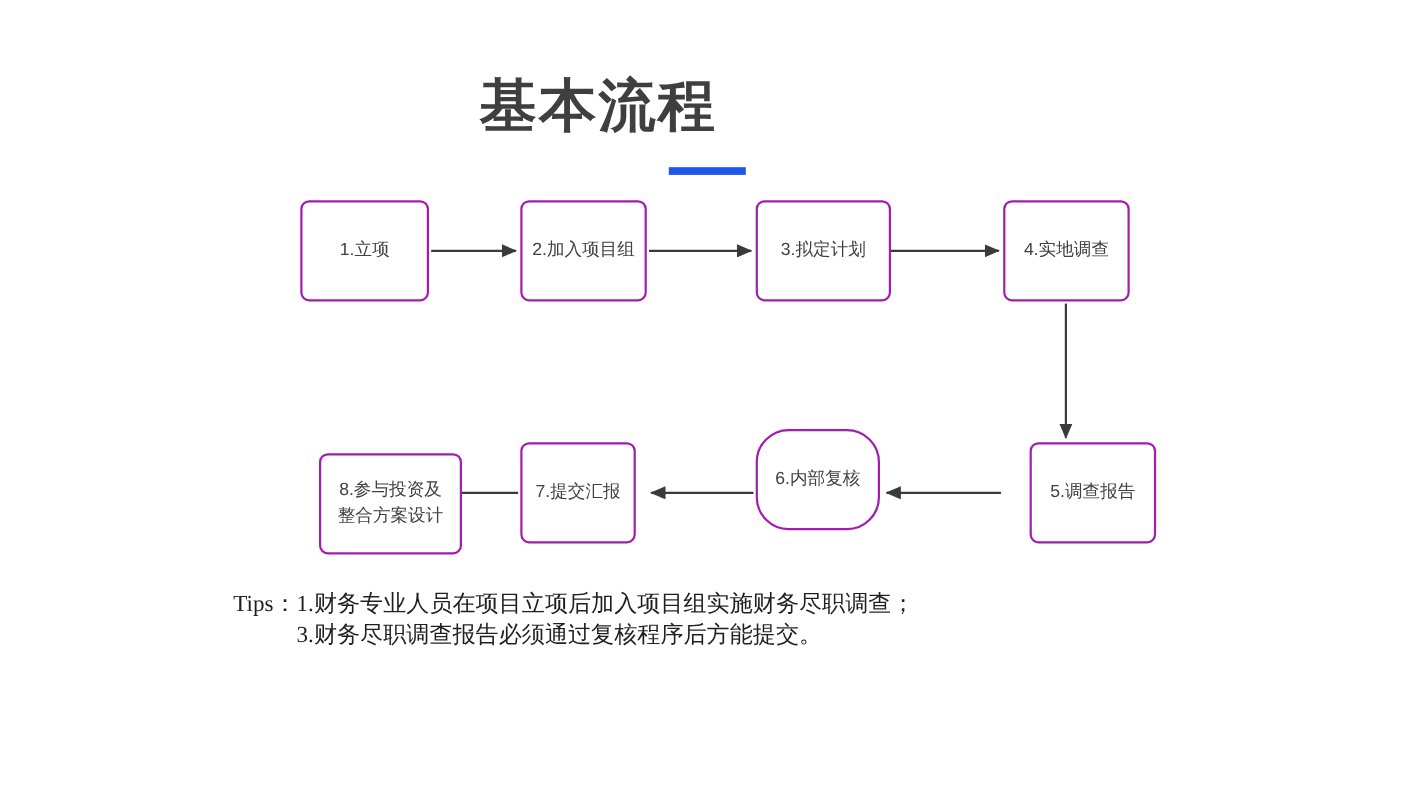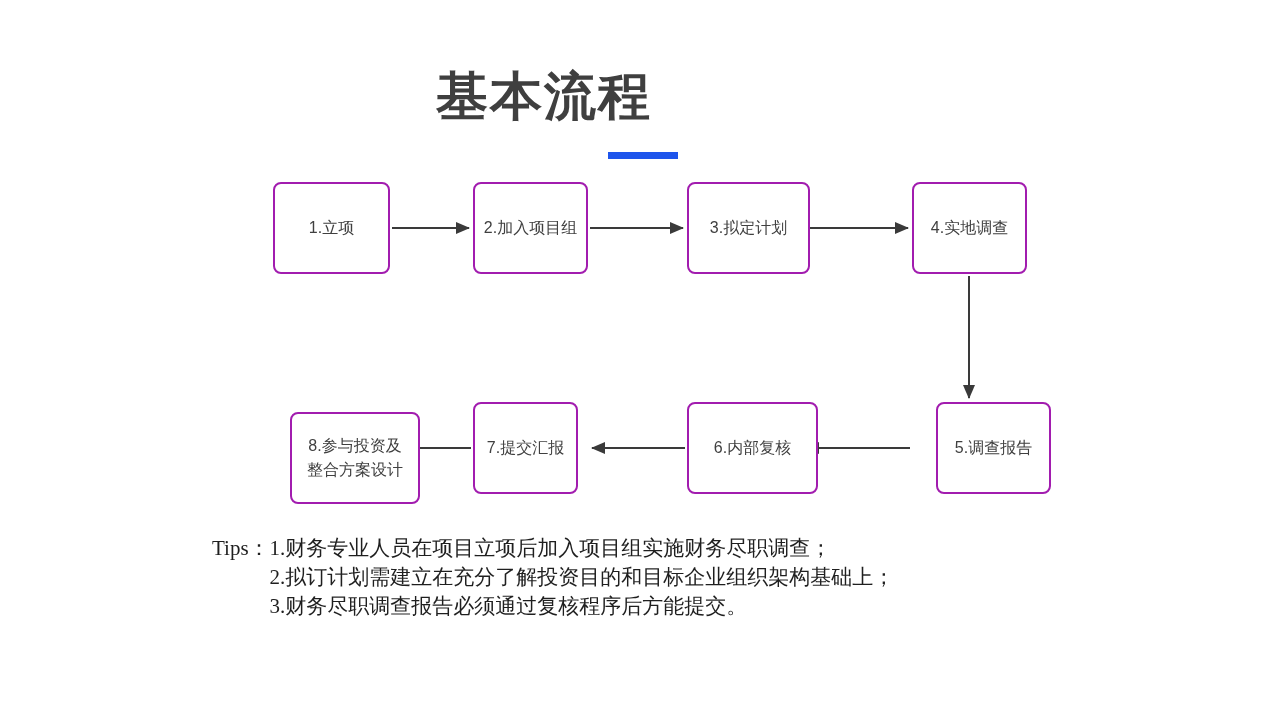--- a/index.html
+++ b/index.html
@@ -24,21 +24,21 @@
     background: #ffffff; border: 2px solid #a21caf; border-radius: 8px;
     display: flex; align-items: center; justify-content: center;
     font-size: 16px; color: #404040; text-align: center;
     white-space: pre-line; line-height: 24px; padding: 4px;
   }
   .b1 { left: 273px; top: 182px; width: 117px; }
   .b2 { left: 473px; top: 182px; width: 115px; }
   .b3 { left: 687px; top: 182px; width: 123px; }
   .b4 { left: 912px; top: 182px; width: 115px; }
   .b5 { left: 912px; top: 402px; width: 115px; margin-left: 24px; }
-  .b6 { left: 687px; top: 402px; width: 131px; }
+  .b6 { left: 687px; top: 390px; width: 113px; border-radius: 30px; }
   .b7 { left: 473px; top: 402px; width: 105px; }
   .b8 { left: 273px; top: 412px; width: 130px; margin-left: 17px; }
 
   .arrow-layer {
     position: absolute; left: 0; top: 0; width: 1280px; height: 720px;
     pointer-events: none;
   }
 
   .tips {
     position: absolute; left: 212px; top: 534px;
@@ -81,18 +81,17 @@
   <div class="flow-box b5">5.调查报告</div>
   <div class="flow-box b6">6.内部复核</div>
   <div class="flow-box b7">7.提交汇报</div>
   <div class="flow-box b8">8.参与投资及
 整合方案设计</div>
 
   <div class="tips">
     <span class="tips-label">Tips：</span>
     <div class="tips-lines">
       <div>1.财务专业人员在项目立项后加入项目组实施财务尽职调查；</div>
-      <div>2.拟订计划需建立在充分了解投资目的和目标企业组织架构基础上；</div>
       <div>3.财务尽职调查报告必须通过复核程序后方能提交。</div>
     </div>
   </div>
 
 </div>
 
 </body></html>

